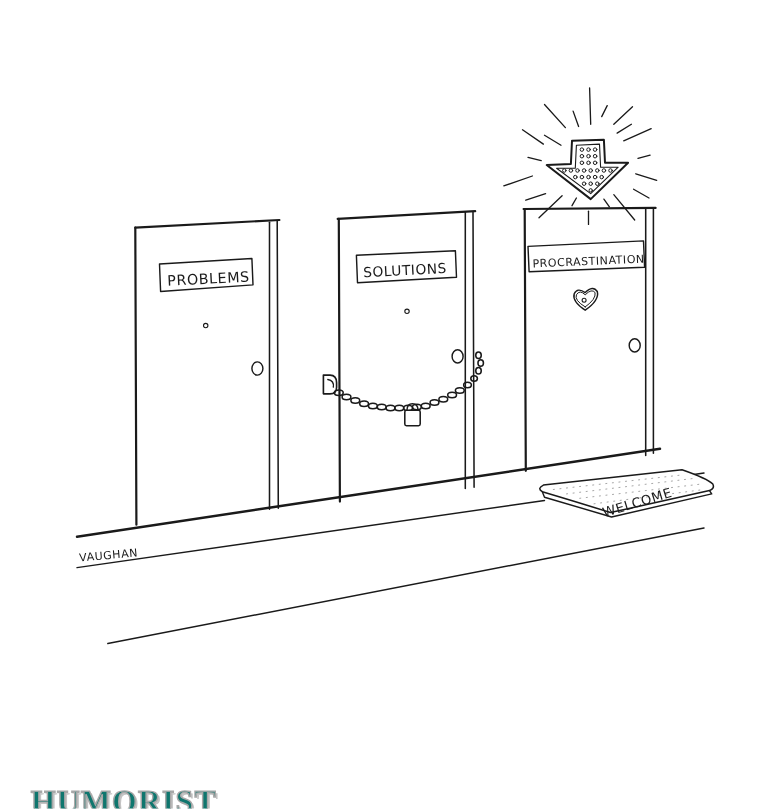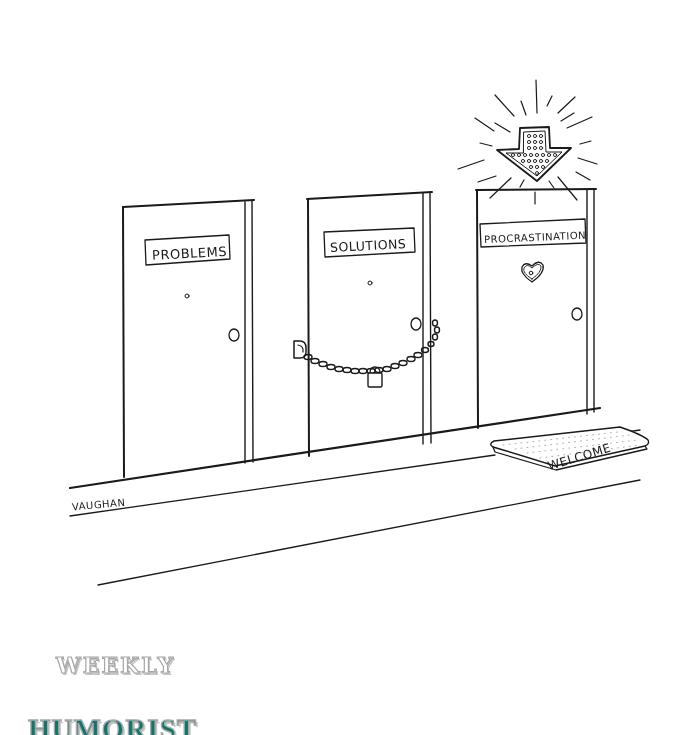--- a/index.html
+++ b/index.html
@@ -155,15 +155,14 @@
       <path d="M 527 453 L 638 440"></path>
       <path d="M 540 458 L 640 445"></path>
     </g>
   </g>
   <text class="hand" x="545" y="462" font-size="12" transform="rotate(-17 575 452)">WELCOME</text>
 
   <text class="hand" x="72" y="508" font-size="10" transform="rotate(-5 100 505)">VAUGHAN</text>
 </svg>
 
 <div id="credits">
-  <div class="logo-line1">WEEKLY</div>
   <div class="logo-line2">HUMORIST</div>
 </div>
 
 </body></html>

